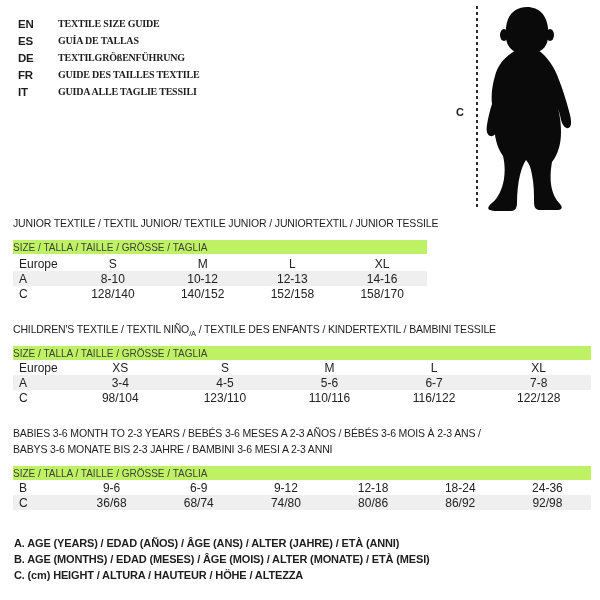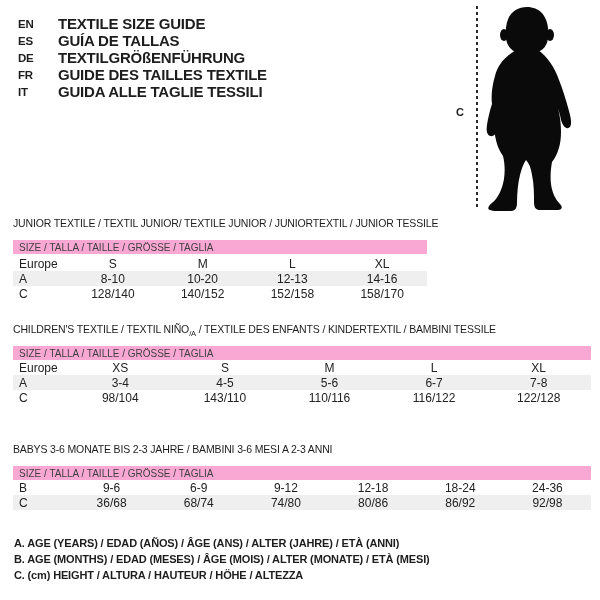--- a/index.html
+++ b/index.html
@@ -4,35 +4,35 @@
 <style>
   html,body{margin:0;padding:0;background:#fff;}
   .canvas{
     position:relative;width:600px;height:600px;background:#ffffff;overflow:hidden;
     font-family:"Liberation Sans","DejaVu Sans",sans-serif;color:#1d1d1d;
   }
   
   .lang-list{position:absolute;left:18px;top:15px;}
   .lang-row{display:flex;height:17px;align-items:center;}
   .lang-code{width:40px;font-size:11.5px;font-weight:700;letter-spacing:-0.2px;}
-  .lang-title{font-size:15px;font-weight:700;letter-spacing:-0.2px;}
+  .lang-title{font-size:10px;font-weight:700;letter-spacing:-0.2px;font-family:Liberation Serif, serif;}
   
   .figure-label{position:absolute;left:456px;top:106px;font-size:11px;font-weight:700;}
   .dash-line{
     position:absolute;left:476px;top:6px;width:2px;height:204px;
     background:repeating-linear-gradient(to bottom,#2a2a2a 0 3px,transparent 3px 6px);
   }
   .baby-svg{position:absolute;left:482px;top:5px;}
   
   .sec-title{position:absolute;left:13px;font-size:10.5px;font-weight:400;letter-spacing:-0.15px;white-space:nowrap;}
   .sec-title sub{font-size:7.5px;}
   .tbl{position:absolute;left:13px;}
   .thead{
-    height:14px;background:#f9a8d4;color:#3f3f3f;font-size:10px;
-    display:flex;align-items:center;padding-left:6px;box-sizing:border-box;
+    height:14px;background:#bef264;color:#3f3f3f;font-size:10px;
+    display:flex;align-items:center;box-sizing:border-box;
   }
   .trow{display:flex;height:15px;align-items:flex-end;font-size:12px;color:#222;}
   .trow.shaded{background:#efefef;}
   .trow .label{width:55px;padding-left:6px;box-sizing:border-box;text-align:left;}
   .trow .cell{flex:1;text-align:center;}
   .t1{width:414px;top:240px;}
   .t1 .thead{margin-bottom:2px;}
   .t2{width:578px;top:346px;}
   .t3{width:578px;top:466px;}
   
@@ -116,21 +116,21 @@
     <div class="trow">
       <span class="label">Europe</span>
       <span class="cell">S</span>
       <span class="cell">M</span>
       <span class="cell">L</span>
       <span class="cell">XL</span>
     </div>
     <div class="trow shaded">
       <span class="label">A</span>
       <span class="cell">8-10</span>
-      <span class="cell">10-20</span>
+      <span class="cell">10-12</span>
       <span class="cell">12-13</span>
       <span class="cell">14-16</span>
     </div>
     <div class="trow">
       <span class="label">C</span>
       <span class="cell">128/140</span>
       <span class="cell">140/152</span>
       <span class="cell">152/158</span>
       <span class="cell">158/170</span>
     </div>
@@ -151,27 +151,28 @@
       <span class="label">A</span>
       <span class="cell">3-4</span>
       <span class="cell">4-5</span>
       <span class="cell">5-6</span>
       <span class="cell">6-7</span>
       <span class="cell">7-8</span>
     </div>
     <div class="trow">
       <span class="label">C</span>
       <span class="cell">98/104</span>
-      <span class="cell">143/110</span>
+      <span class="cell">123/110</span>
       <span class="cell">110/116</span>
       <span class="cell">116/122</span>
       <span class="cell">122/128</span>
     </div>
   </div>
 
+  <div class="sec-title" style="top:427px">BABIES 3-6 MONTH TO 2-3 YEARS / BEBÉS 3-6 MESES A 2-3 AÑOS / BÉBÉS 3-6 MOIS À 2-3 ANS /</div>
   <div class="sec-title" style="top:443px">BABYS 3-6 MONATE BIS 2-3 JAHRE / BAMBINI 3-6 MESI A 2-3 ANNI</div>
   <div class="tbl t3">
     <div class="thead">SIZE / TALLA / TAILLE / GRÖSSE / TAGLIA</div>
     <div class="trow">
       <span class="label">B</span>
       <span class="cell">9-6</span>
       <span class="cell">6-9</span>
       <span class="cell">9-12</span>
       <span class="cell">12-18</span>
       <span class="cell">18-24</span>

